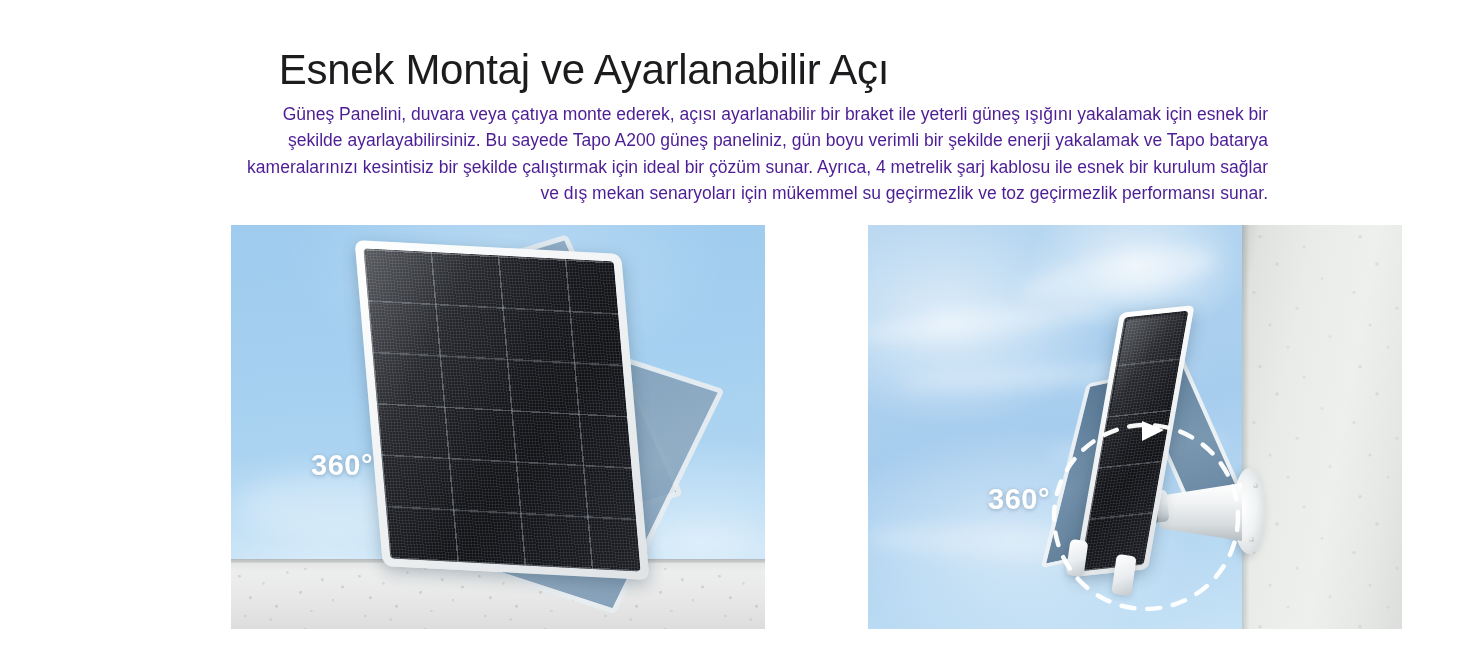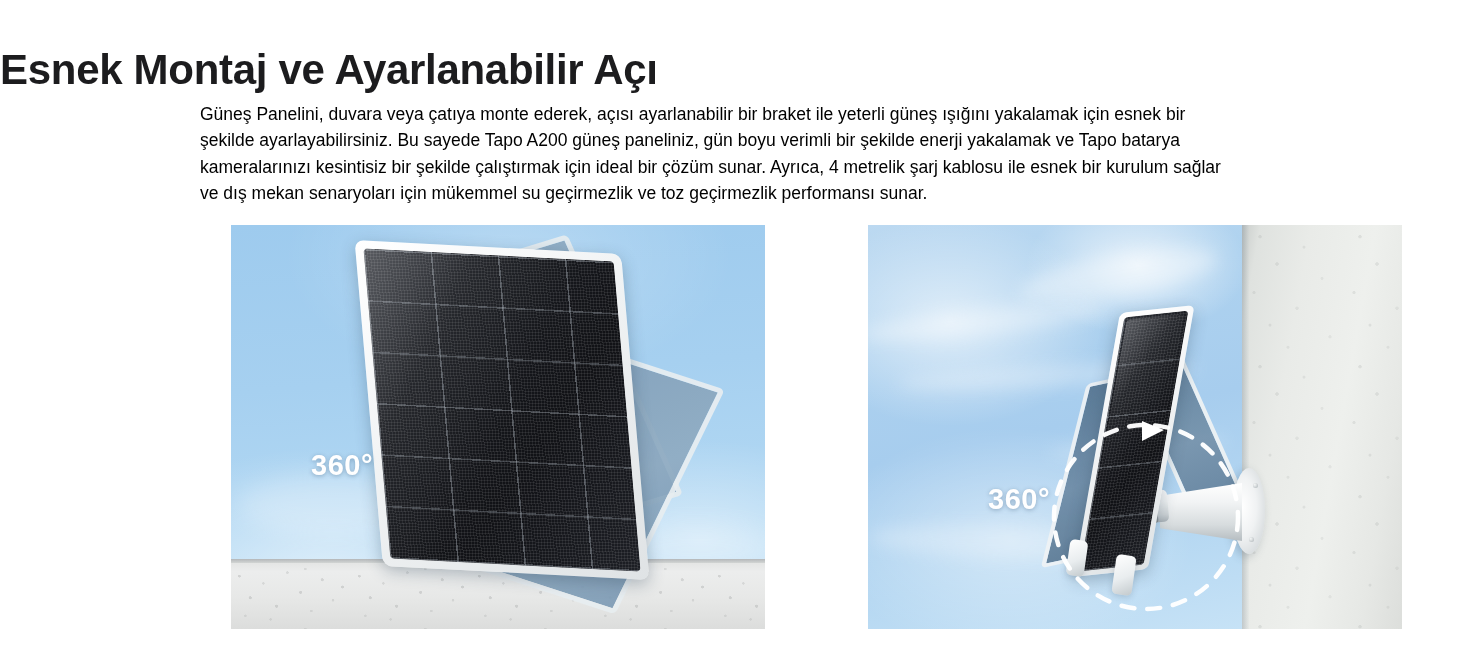--- a/index.html
+++ b/index.html
@@ -23,40 +23,40 @@
     height: 657px;
     background: #ffffff;
   }
 
   
   .section-title {
     position: absolute;
     left: 0;
     top: 14px;
     width: 1168px;
-    text-align: left;
+    text-align: center;
     font-size: 42px;
     line-height: 56px;
-    font-weight: 700;
+    font-weight: 400;
     letter-spacing: -0.3px;
     color: #1c1c1e;
     white-space: nowrap;
   }
 
   
   .section-desc {
     position: absolute;
-    left: 200px;
+    left: 228px;
     top: 83px;
     width: 1040px;
-    text-align: left;
+    text-align: right;
     font-size: 17.5px;
     line-height: 26.5px;
     font-weight: 400;
-    color: #000000;
+    color: #4c1d95;
   }
 
   
   .image-row {
     position: absolute;
     left: 191px;
     top: 209px;
     width: 1083px;
     height: 404px;
     display: flex;

